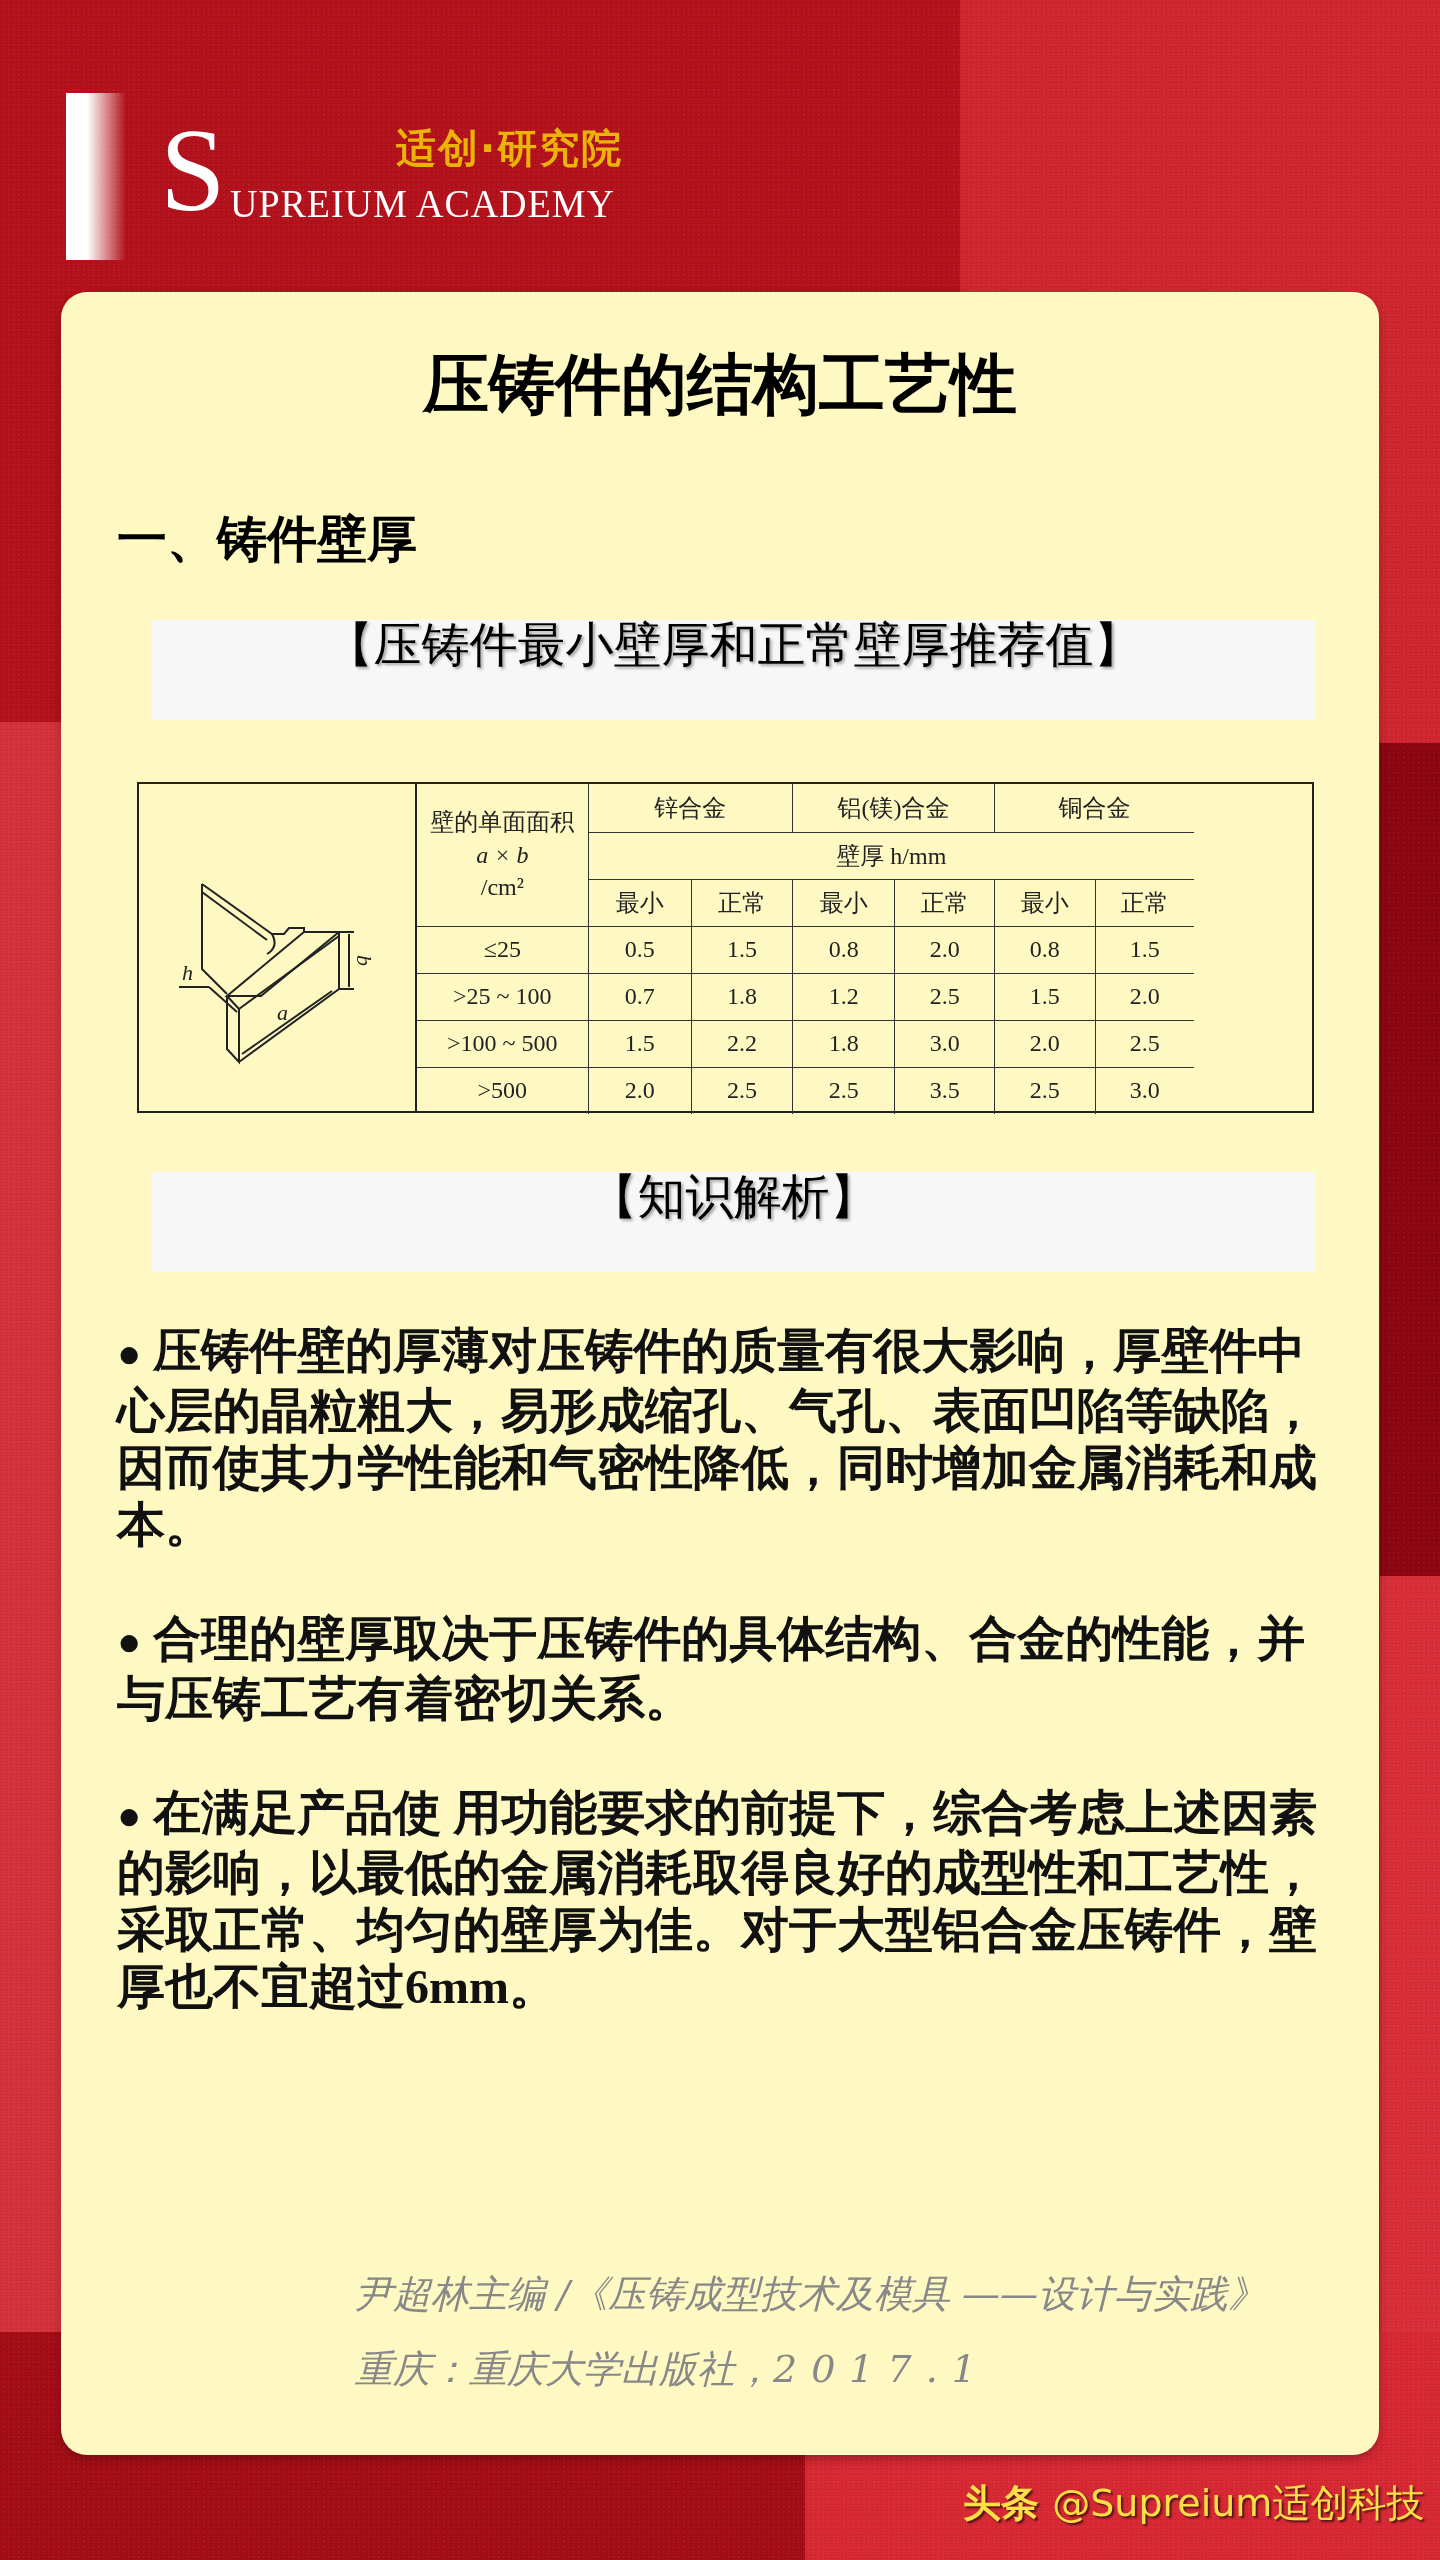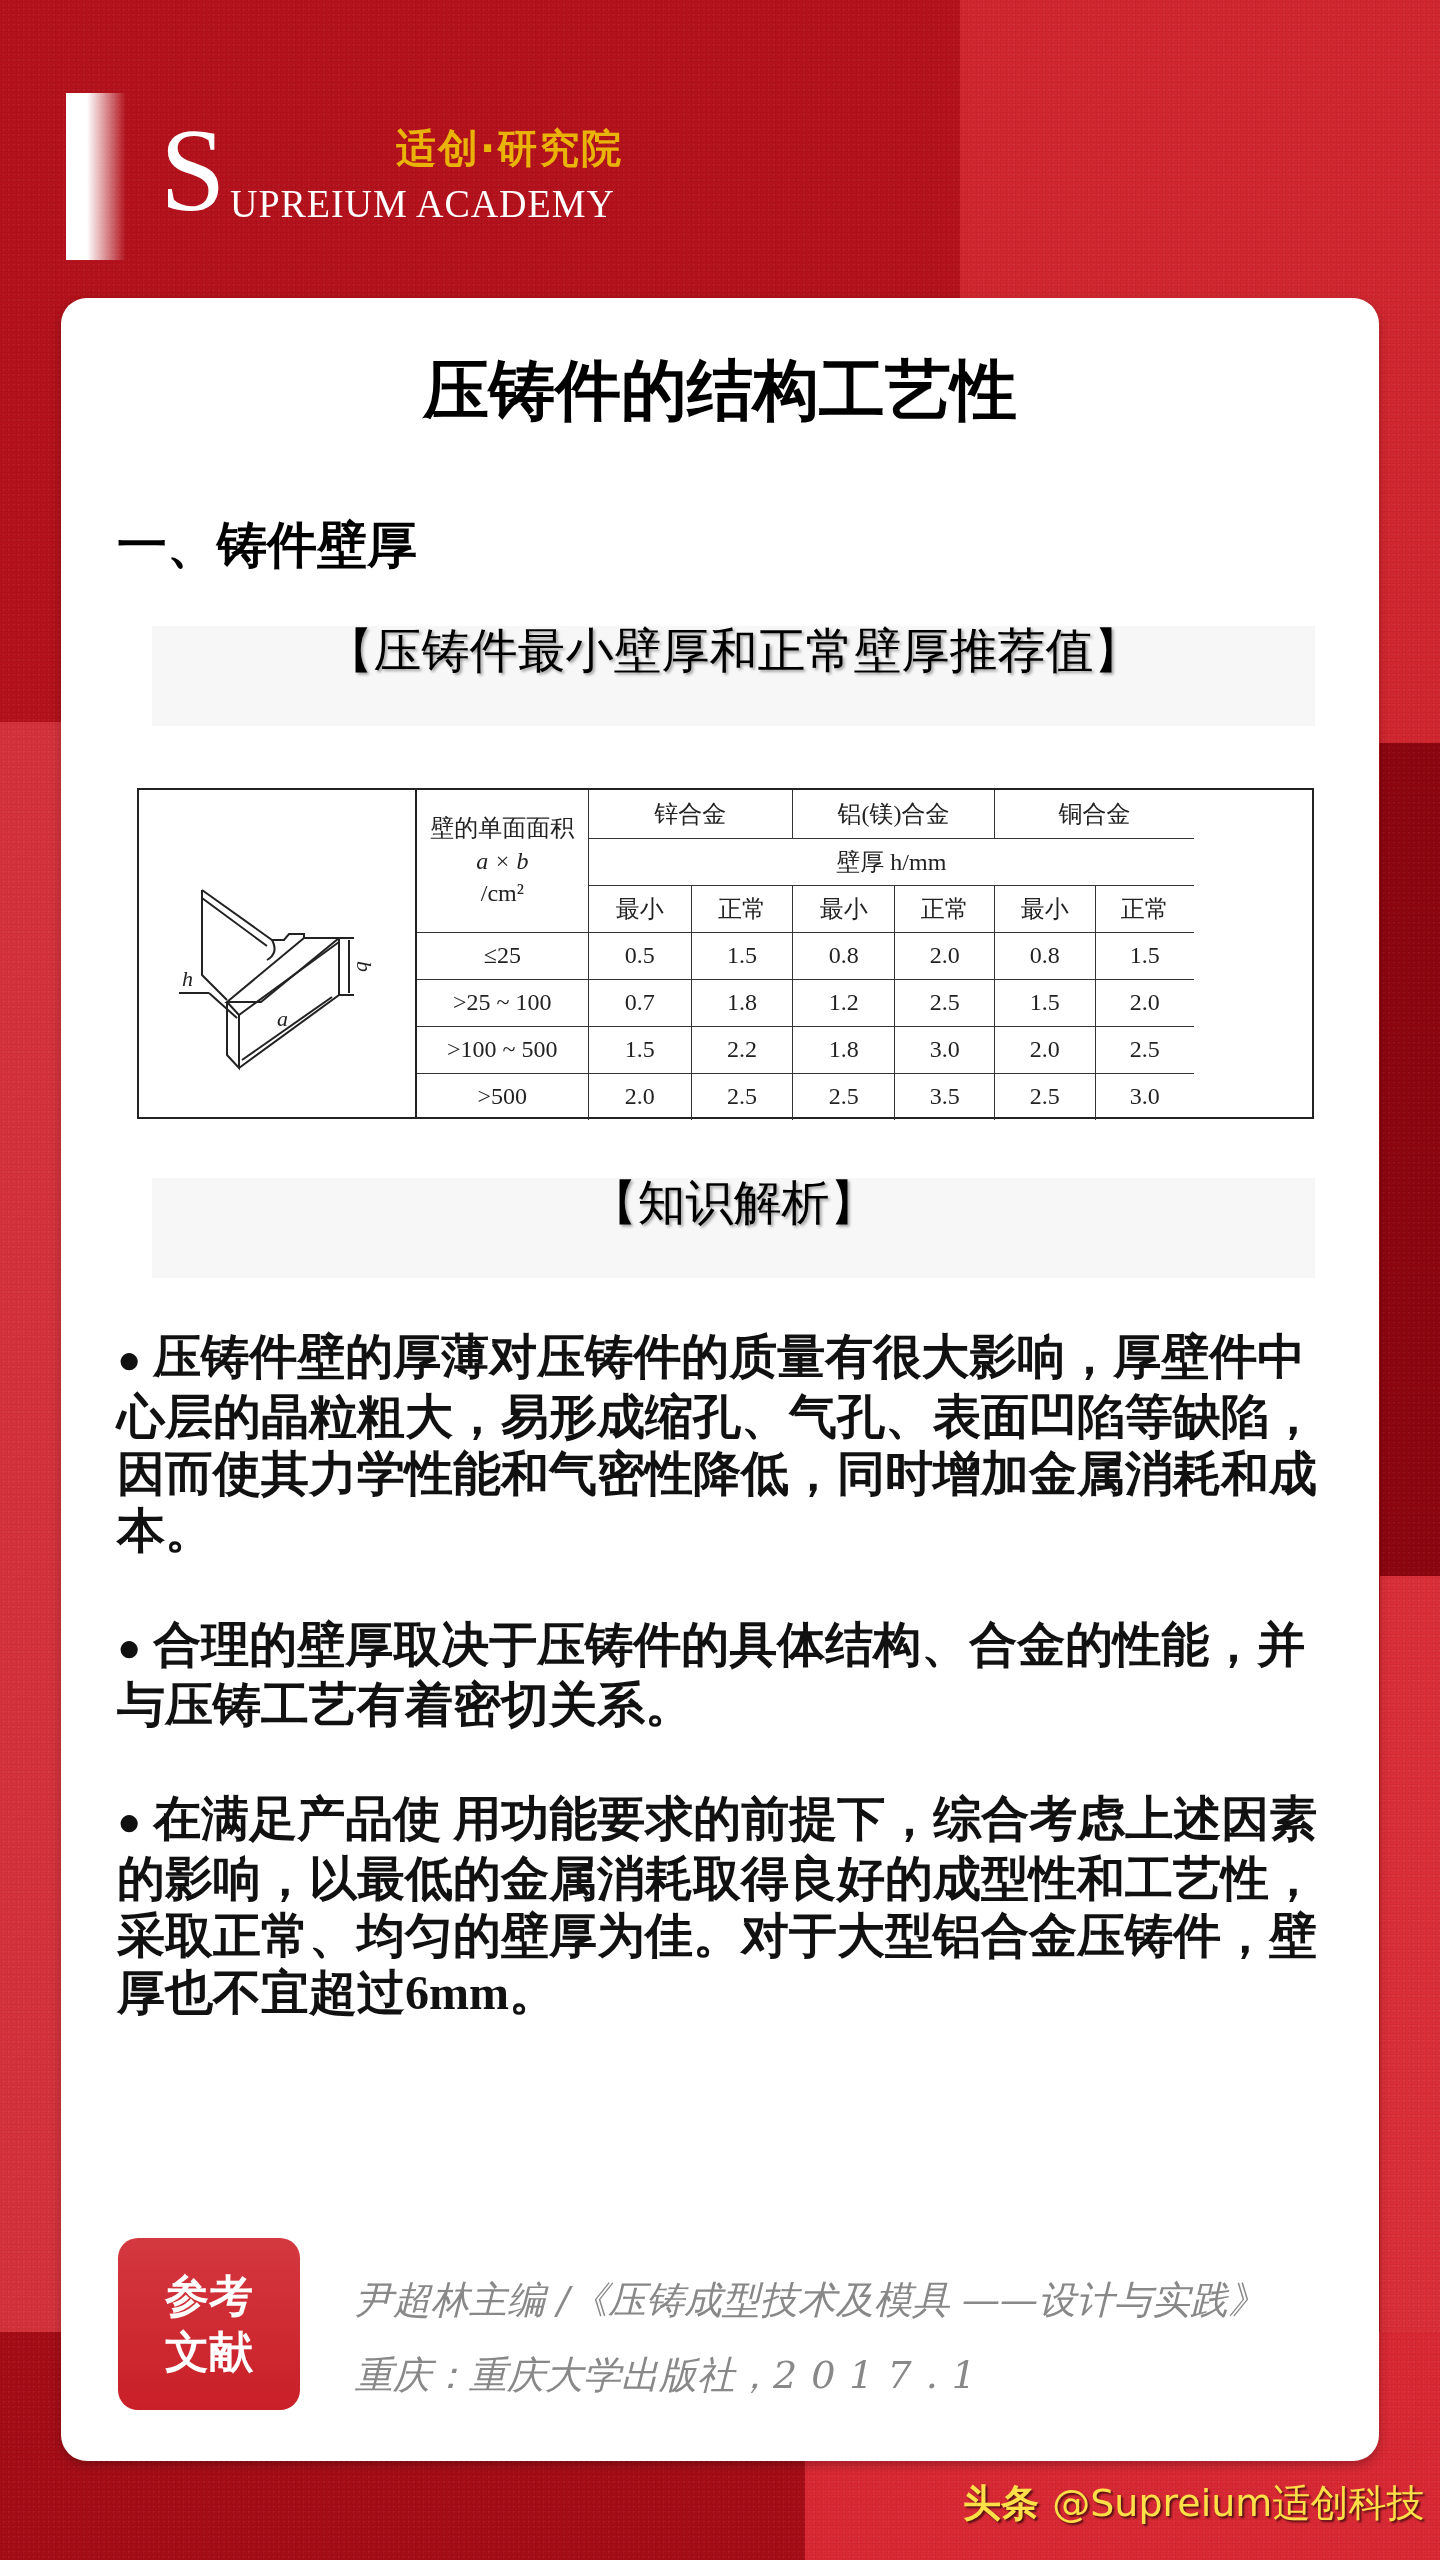--- a/index.html
+++ b/index.html
@@ -20,21 +20,21 @@
     background-size: 3px 3px, 5px 5px; background-position: 0 0, 1px 2px; pointer-events: none; }
 
   
   .logo-bar { position: absolute; left: 66px; top: 93px; width: 60px; height: 167px;
     background: linear-gradient(to right, #ffffff 0%, #ffffff 35%, rgba(255,255,255,0) 100%); }
   .logo-s { position: absolute; left: 160px; top: 112px; font-family: "Liberation Serif", serif; font-size: 118px; color: #fff; line-height: 1; }
   .logo-cn { position: absolute; left: 396px; top: 128px; font-family: "DejaVu Sans", sans-serif; font-weight: bold; font-size: 40px; color: #eab308; letter-spacing: 2px; line-height: 1; }
   .logo-en { position: absolute; left: 230px; top: 184px; font-family: "Liberation Serif", serif; font-size: 40px; color: #fff; letter-spacing: 1px; line-height: 1; transform: scaleX(0.95); transform-origin: left; }
 
   
-  .card { position: absolute; left: 61px; top: 292px; width: 1318px; height: 2163px; background: #ffffff; border-radius: 26px; box-shadow: 0 4px 10px rgba(0,0,0,0.25); margin-top: 6px; }
+  .card { position: absolute; left: 61px; top: 292px; width: 1318px; height: 2163px; background: #fef9c3; border-radius: 26px; box-shadow: 0 4px 10px rgba(0,0,0,0.25); }
 
   .title { position: absolute; left: 0; width: 100%; top: 60px; text-align: center; font-family: "DejaVu Sans", sans-serif; font-weight: bold; font-size: 66px; color: #000; line-height: 1; }
   .section { position: absolute; left: 56px; top: 222px; font-family: "DejaVu Sans", sans-serif; font-weight: bold; font-size: 50px; color: #000; line-height: 1; }
 
   .gray-box { position: absolute; left: 91px; width: 1163px; height: 100px; background: #f7f7f7; display: flex; justify-content: center; }
   .gray-box span { font-family: "DejaVu Sans", sans-serif; font-size: 48px; color: #000; text-shadow: 2px 2px 3px rgba(0,0,0,0.35); line-height: 1; }
   .box1 { top: 328px; }
   .box2 { top: 880px; }
 
   
@@ -211,23 +211,20 @@
   <div class="gray-box box2">
     <span>【知识解析】</span>
   </div>
 
   <div class="bullets">
     <p class="bullet"><span class="dot">●</span> <span>压铸件壁的厚薄对压铸件的质量有很大影响，厚壁件中心层的晶粒粗大，易形成缩孔、气孔、表面凹陷等缺陷，因而使其力学性能和气密性降低，同时增加金属消耗和成本。</span></p>
     <p class="bullet"><span class="dot">●</span> <span>合理的壁厚取决于压铸件的具体结构、合金的性能，并与压铸工艺有着密切关系。</span></p>
     <p class="bullet"><span class="dot">●</span> <span>在满足产品使 用功能要求的前提下，综合考虑上述因素的影响，以最低的金属消耗取得良好的成型性和工艺性，采取正常、均匀的壁厚为佳。对于大型铝合金压铸件，壁厚也不宜超过6mm。</span></p>
   </div>
 
-  <div class="ref-badge">
-    <span>参考文献</span>
-  </div>
   <div class="ref-lines">
     <div>尹超林主编 /《压铸成型技术及模具 ——设计与实践》</div>
     <div><span>重庆：重庆大学出版社，</span><span class="year">2017.1</span></div>
   </div>
 </div>
 
 <div class="watermark">
   <span>头条</span>
   <span class="handle">@Supreium适创科技</span>
 </div>

